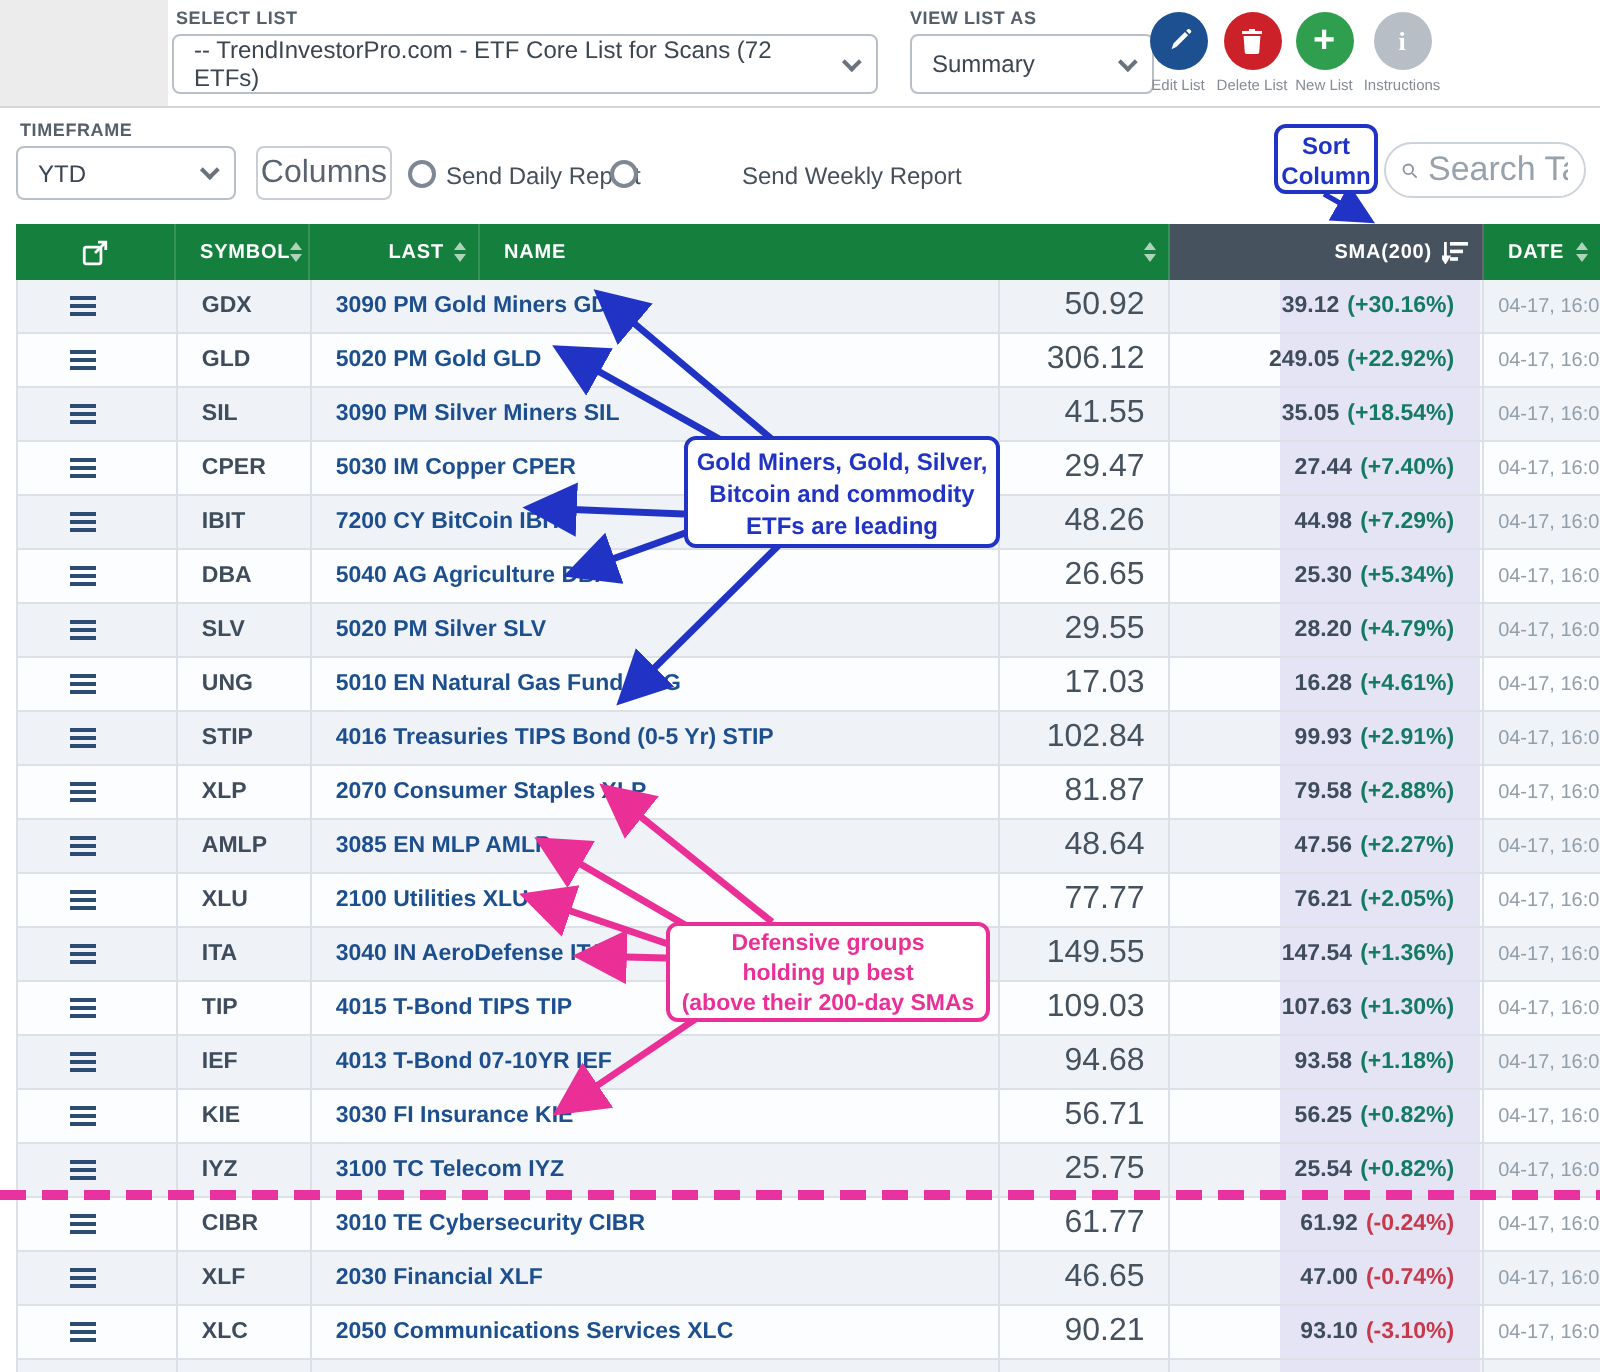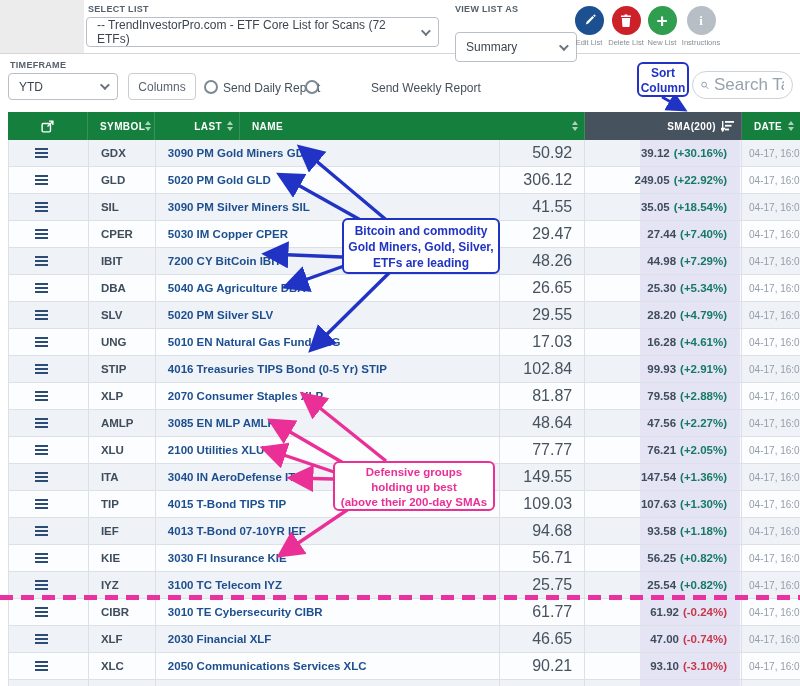--- a/index.html
+++ b/index.html
@@ -19,21 +19,21 @@
   .action { position:absolute; width:44px; text-align:center; }
   .action .circle { width:29px; height:29px; border-radius:50%; margin:0 auto; display:flex;
                     align-items:center; justify-content:center; color:#fff; }
   .action .alabel { margin-top:3px; font-size:7.5px; color:#868c93; white-space:nowrap; }
   .c-edit { background:#1d5091; } .c-del { background:#cc2128; }
   .c-new { background:#2f9e4e; font-size:19px; font-weight:bold; }
   .c-info { background:#b7bec6; font-size:13px; font-weight:bold; font-family:"Liberation Serif",serif; }
 
   
   .btn { position:absolute; border:1px solid #c9ced4; border-radius:4px; background:#fff;
-         font-size:12px; color:#5a6470; display:flex; align-items:center; justify-content:center; }
+         font-size:16px; color:#5a6470; display:flex; align-items:center; justify-content:center; }
   .radio { position:absolute; width:14px; height:14px; border:2px solid #7d8894; border-radius:50%;
            background:#fff; }
   .radiolabel { position:absolute; font-size:12px; color:#45505b; }
   .search { position:absolute; left:692px; top:71px; width:101px; height:28px; border:1.5px solid #ccd3d9;
             border-radius:14px; background:#fff; display:flex; align-items:center; padding:0 8px; }
   .search input { border:none; outline:none; width:70px; font-size:17px; color:#45505b;
                   font-family:"Liberation Sans",sans-serif; }
   .search input::placeholder { color:#98a2ac; }
 
   
@@ -88,21 +88,21 @@
 <div class="page">
 
   <div class="topbar">
     <div class="corner"></div>
     <div class="smalllabel" style="left:88px; top:4px;">SELECT LIST</div>
     <div class="selbox" style="left:86px; top:17px; width:353px; height:30px;">
       <span>-- TrendInvestorPro.com - ETF Core List for Scans (72 ETFs)</span>
       <span class="chev"></span>
     </div>
     <div class="smalllabel" style="left:455px; top:4px;">VIEW LIST AS</div>
-    <div class="selbox" style="left:455px; top:32px; width:122px; height:30px;">
+    <div class="selbox" style="left:455px; top:17px; width:122px; height:30px;">
       <span>Summary</span>
       <span class="chev"></span>
     </div>
 
     <div class="action" style="left:567px; top:6px;">
       <div class="circle c-edit">
         <svg width="13" height="13" viewBox="0 0 14 14">
             <path d="M3,11.4 L4,8.4 L10.2,2.2 L11.9,3.9 L5.7,10.1 Z M10.9,1.5 L12.6,3.2 L13.4,2.4 C13.7,2.1 13.7,1.7 13.4,1.4 L12.7,0.7 C12.4,0.4 12,0.4 11.7,0.7 Z" fill="#fff"></path>
           </svg>
       </div>
@@ -529,22 +529,22 @@
       <line x1="333" y1="479" x2="293" y2="478" marker-end="url(#ap)"></line>
       <line x1="350" y1="508" x2="282" y2="554" marker-end="url(#ap)"></line>
     </g>
   </svg>
 
   <div class="note note-blue note-sort">
     <div>Sort</div>
     <div>Column</div>
   </div>
   <div class="note note-blue note-leaders">
+    <div>Gold Miners, Gold, Silver,</div>
     <div>Bitcoin and commodity</div>
-    <div>Gold Miners, Gold, Silver,</div>
     <div>ETFs are leading</div>
   </div>
   <div class="note note-pink note-def">
     <div>Defensive groups</div>
     <div>holding up best</div>
     <div>(above their 200-day SMAs</div>
   </div>
 
 </div>
 

